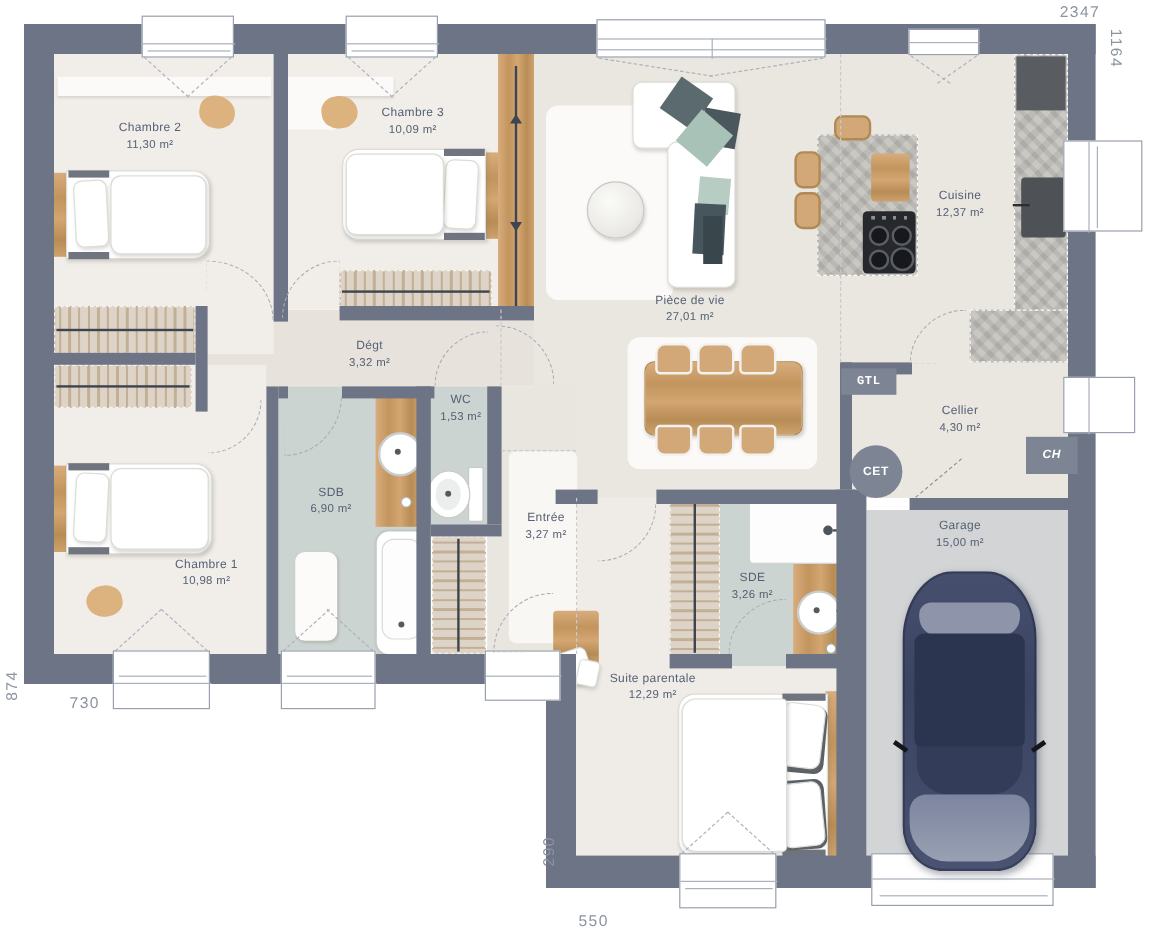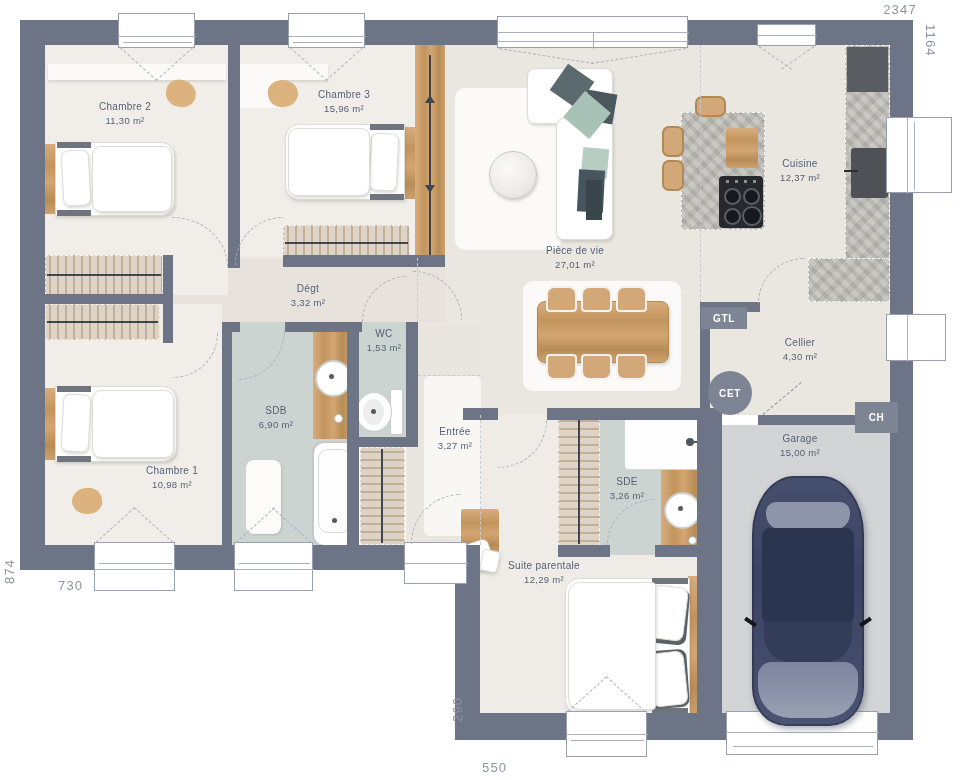--- a/index.html
+++ b/index.html
@@ -271,46 +271,46 @@
   <div class="arc" style="left:498px;top:420px;width:49px;height:48px;border-bottom:1px dashed #a9aeb8;border-right:1px dashed #a9aeb8;border-bottom-right-radius:100%;"></div>
   <div class="arc" style="left:607px;top:499px;width:48px;height:46px;border-top:1px dashed #a9aeb8;border-left:1px dashed #a9aeb8;border-top-left-radius:100%;"></div>
   <div class="arc" style="left:758px;top:258px;width:47px;height:45px;border-top:1px dashed #a9aeb8;border-left:1px dashed #a9aeb8;border-top-left-radius:100%;"></div>
   <div class="vline" style="left:763px;top:414px;width:50px;transform:rotate(-40deg);border-top:1px dashed #8d93a0;"></div>
 
   <div class="sep" style="left:700px;top:45px;height:257px;"></div>
   <div class="sep" style="left:417px;top:258px;height:64px;"></div>
   <div class="seph" style="left:418px;top:375px;width:62px;"></div>
   <div class="sep" style="left:480px;top:415px;height:130px;"></div>
 
-  <div class="tech" style="left:701px;top:307px;width:46px;height:22px;">
+  <div class="tech" style="left:701px;top:307px;width:46px;height:22px;font-family:Liberation Mono, monospace;">
     <span>GTL</span>
   </div>
   <div class="tech" style="left:708px;top:371px;width:44px;height:44px;border-radius:50%;">
     <span>CET</span>
   </div>
-  <div class="tech" style="left:855px;top:402px;width:43px;height:31px;">
+  <div class="tech" style="left:855px;top:364px;width:43px;height:31px;font-style:italic;">
     <span>CH</span>
   </div>
 
   <div class="abs" style="left:752px;top:476px;width:112px;height:250px;border-radius:42px 42px 34px 34px / 58px 58px 38px 38px;background:linear-gradient(180deg,#49527000,#0000) ,linear-gradient(180deg,#464f6e 0%,#3a4362 40%,#424b69 75%,#4a5472 100%);box-shadow:inset 0 0 0 2px rgba(25,30,50,.35), 2px 3px 6px rgba(90,95,110,.5);">
     <div class="abs" style="left:14px;top:26px;width:84px;height:28px;background:#8e95ab;border-radius:10px 10px 16px 16px;"></div>
     <div class="abs" style="left:10px;top:52px;width:92px;height:96px;background:#2c3550;border-radius:8px;"></div>
     <div class="abs" style="left:12px;top:146px;width:88px;height:40px;background:#333d59;border-radius:0 0 26px 26px;"></div>
     <div class="abs" style="left:6px;top:186px;width:100px;height:56px;background:linear-gradient(180deg,#7d85a0,#98a0b2);border-radius:14px 14px 32px 32px;"></div>
     <div class="abs" style="left:-8px;top:144px;width:13px;height:4px;background:#14161c;transform:rotate(35deg);"></div>
     <div class="abs" style="left:107px;top:144px;width:13px;height:4px;background:#14161c;transform:rotate(-35deg);"></div>
   </div>
 
   <div class="lbl" style="left:125px;top:99px;">
     <div>Chambre 2</div>
     <div class="a">11,30 m²</div>
   </div>
   <div class="lbl" style="left:344px;top:87px;">
     <div>Chambre 3</div>
-    <div class="a">15,96 m²</div>
+    <div class="a">10,09 m²</div>
   </div>
   <div class="lbl" style="left:575px;top:243px;">
     <div>Pièce de vie</div>
     <div class="a">27,01 m²</div>
   </div>
   <div class="lbl" style="left:800px;top:156px;">
     <div>Cuisine</div>
     <div class="a">12,37 m²</div>
   </div>
   <div class="lbl" style="left:308px;top:281px;">

